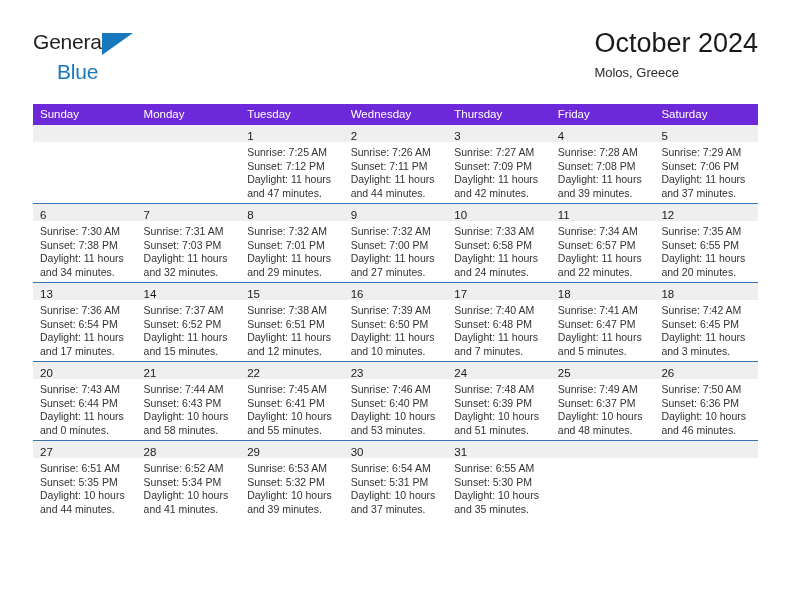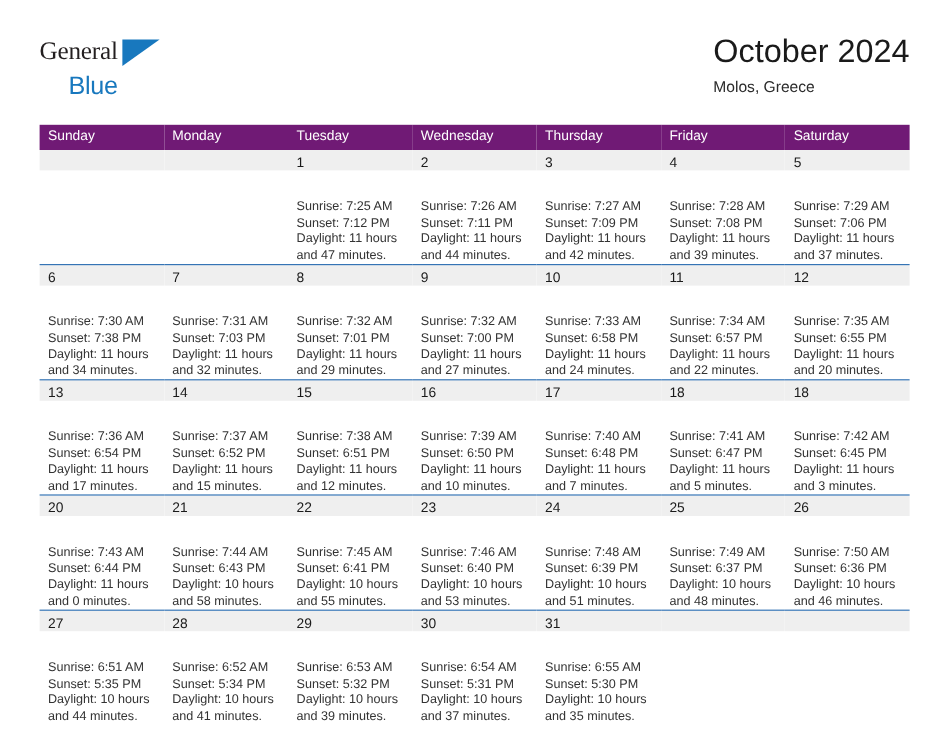--- a/index.html
+++ b/index.html
@@ -36,21 +36,21 @@
     width: 120px;
     height: 52px;
   }
   .logo-general {
     position: absolute;
     left: 0;
     top: 2px;
     font-size: 21px;
     letter-spacing: -0.2px;
     color: #231f20;
-    font-family: Liberation Serif, serif;
+    font-family: Liberation Sans, sans-serif;
   }
   .logo-blue {
     position: absolute;
     left: 24px;
     top: 32px;
     font-size: 21px;
     letter-spacing: -0.2px;
     color: #1878be;
     font-family: "Liberation Sans", sans-serif;
   }
@@ -89,21 +89,21 @@
   
   .calendar {
     position: absolute;
     left: 33px;
     top: 104px;
     width: 725px;
     border-collapse: collapse;
     table-layout: fixed;
   }
   .calendar th {
-    background: #701a75;
+    background: #6d28d9;
     color: #ffffff;
     font-size: 11.5px;
     font-weight: normal;
     text-align: left;
     padding: 4px 0 5px 7px;
     height: 11px;
     font-family: "Liberation Sans", sans-serif;
   }
   .calendar td {
     vertical-align: top;
@@ -126,21 +126,20 @@
     font-size: 11.5px;
     line-height: 15px;
     color: #1a1a1a;
     font-family: "Liberation Sans", sans-serif;
   }
   td.empty .daynum-strip {
     background: #efefef;
   }
   .cell-body {
     padding: 4px 6px 0 7px;
-    margin-top: 20px;
   }
   .info-line {
     font-size: 10.5px;
     line-height: 13.5px;
     color: #333333;
     white-space: nowrap;
     font-family: "Liberation Sans", sans-serif;
   }
 </style>
 </head>

